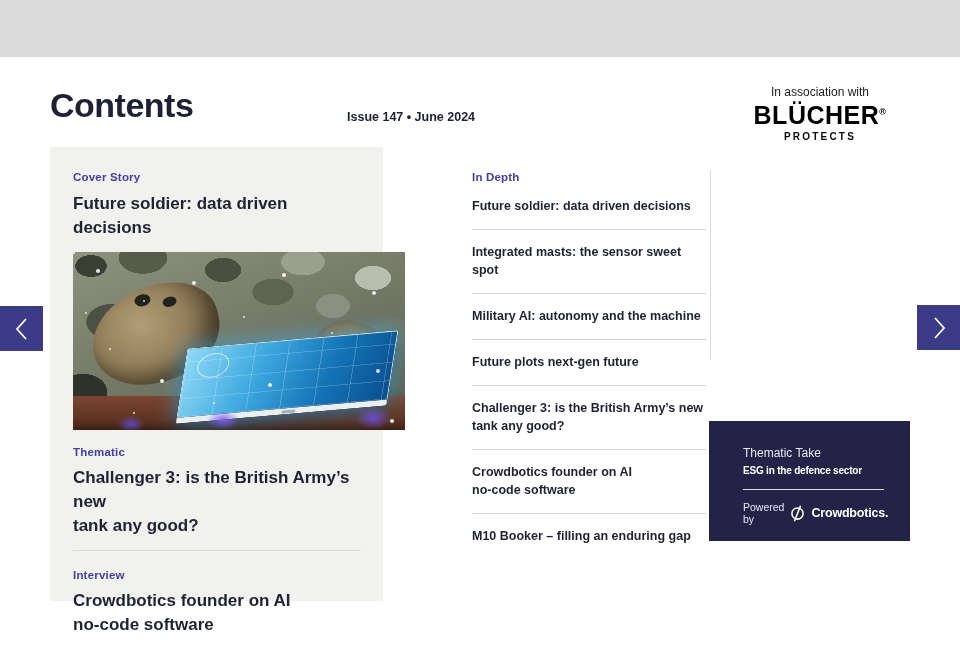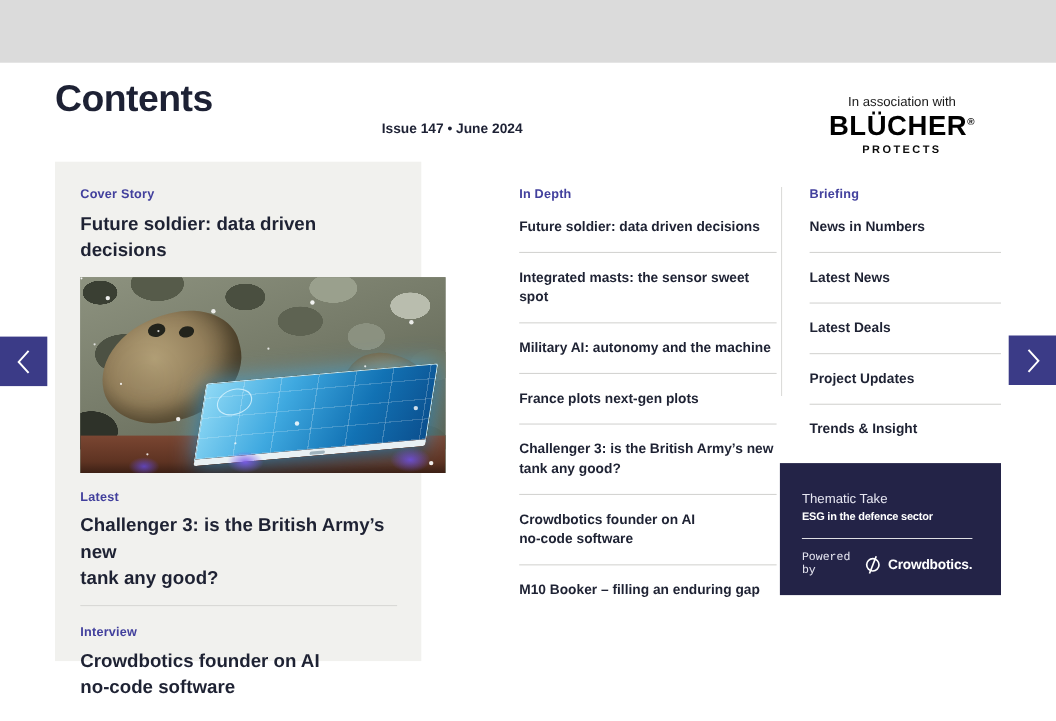--- a/index.html
+++ b/index.html
@@ -4,21 +4,21 @@
 <style>
   * { margin:0; padding:0; box-sizing:border-box; }
   html,body { width:960px; height:655px; background:#ffffff; overflow:hidden;
               font-family:"Liberation Sans", sans-serif; }
   .stage { position:relative; width:960px; height:655px; background:#ffffff; }
 
   
   .topbar { position:absolute; left:0; top:0; width:960px; height:57px; background:#dbdbdb; }
 
   
-  .page-title { position:absolute; left:50px; top:71px; font-size:34px; font-weight:700;
+  .page-title { position:absolute; left:50px; top:86px; font-size:34px; font-weight:700;
                 color:#1d2134; letter-spacing:-0.5px; }
   .issue { position:absolute; left:305px; top:110px; font-size:12.5px; font-weight:700; color:#1d2134;margin-left:42px; }
   .assoc { position:absolute; top:85px; right:50px; width:180px; text-align:center; color:#121212; }
   .assoc-prefix { font-size:12px; color:#1a1a1a; }
   .assoc-brand { margin-top:3px; font-size:25px; font-weight:700; letter-spacing:0.5px; color:#000000; line-height:1.1; }
   .assoc-reg { font-size:9px; vertical-align:super; font-weight:700; }
   .assoc-tagline { margin-top:1px; font-size:10px; font-weight:700; letter-spacing:2.2px; color:#0b0b0b; }
 
   
   .cover-panel { position:absolute; left:50px; top:147px; width:333px; height:454px;
@@ -97,26 +97,26 @@
   .list { list-style:none; margin-top:6px; }
   .list li { padding:13px 0 14px 0; border-bottom:1px solid #d4d4d2; font-size:12.5px;
              font-weight:700; color:#1e2233; line-height:18px; white-space:pre-line; cursor:pointer; }
   .list li:first-child { padding-top:8px; }
   .list li:last-child { border-bottom:none; }
 
   .vrule { position:absolute; left:710px; top:170px; width:1px; height:190px; background:#dcdcda; }
 
   
   .thematic { position:absolute; left:709px; top:421px; width:201px; height:120px;
-              background:#232347; color:#ffffff; padding:25px 26px 0 20px; overflow:hidden; cursor:pointer; }
+              background:#232347; color:#ffffff; padding:25px 26px 0 34px; overflow:hidden; cursor:pointer; }
   .thematic-label { font-size:12px; color:#e7e7f2; font-weight:400; }
   .thematic-title { margin-top:5px; font-size:10px; font-weight:700; white-space:nowrap; letter-spacing:-0.2px; }
   .thematic-rule { border:none; border-top:1px solid rgba(255,255,255,.85); margin:13px 0 0 0; }
   .powered-row { margin-top:11px; display:flex; align-items:center; gap:5px; }
-  .powered-by { font-size:10.5px; color:#e7e7f2;font-family:Liberation Mono, monospace; }
+  .powered-by { font-size:10.5px; color:#e7e7f2; }
   .gd-icon { width:17px; height:17px; flex:0 0 auto; }
   .gd-brand { font-size:12.5px; font-weight:700; letter-spacing:-0.2px; }
 
   
   .nav-arrow { position:absolute; width:43px; height:45px; background:#3b3b87; border:none;
                display:flex; align-items:center; justify-content:center; cursor:pointer; }
   .nav-prev { left:0; top:306px; }
   .nav-next { left:917px; top:305px; }
   .nav-arrow svg { width:20px; height:26px; }
 </style>
@@ -143,61 +143,51 @@
     <div class="cover-image">
       <div class="ci-glove"></div>
       <div class="ci-cuff"></div>
       <div class="ci-wood"></div>
       <div class="ci-tablet"></div>
       <div class="ci-glow"></div>
       <div class="ci-snow"></div>
     </div>
 
     <div class="section">
-      <div class="kicker">Latest</div>
+      <div class="kicker">Thematic</div>
       <h2 class="sub-headline">Challenger 3: is the British Army’s new
 tank any good?</h2>
     </div>
 
     <hr class="panel-divider">
 
     <div class="section" style="margin-top:18px;">
       <div class="kicker">Interview</div>
       <h2 class="sub-headline">Crowdbotics founder on AI
 no-code software</h2>
     </div>
   </section>
 
   <section class="col-mid">
     <div class="kicker">In Depth</div>
     <ul class="list">
       <li>Future soldier: data driven decisions</li>
       <li>Integrated masts: the sensor sweet spot</li>
       <li>Military AI: autonomy and the machine</li>
-      <li>France plots next-gen plots</li>
+      <li>Future plots next-gen future</li>
       <li>Challenger 3: is the British Army’s new
 tank any good?</li>
       <li>Crowdbotics founder on AI
 no-code software</li>
       <li>M10 Booker – filling an enduring gap</li>
     </ul>
   </section>
 
   <div class="vrule"></div>
 
-  <section class="col-right">
-    <div class="kicker">Briefing</div>
-    <ul class="list">
-      <li>News in Numbers</li>
-      <li>Latest News</li>
-      <li>Latest Deals</li>
-      <li>Project Updates</li>
-      <li>Trends &amp; Insight</li>
-    </ul>
-  </section>
 
   <section class="thematic">
     <div class="thematic-label">Thematic Take</div>
     <div class="thematic-title">ESG in the defence sector</div>
     <hr class="thematic-rule">
     <div class="powered-row">
       <span class="powered-by">Powered by</span>
       <svg class="gd-icon" viewBox="0 0 20 20">
         <circle cx="10" cy="10" r="6.6" fill="none" stroke="#ffffff" stroke-width="1.8"></circle>
         <line x1="13.6" y1="0.8" x2="6.4" y2="19.2" stroke="#ffffff" stroke-width="1.8"></line>

